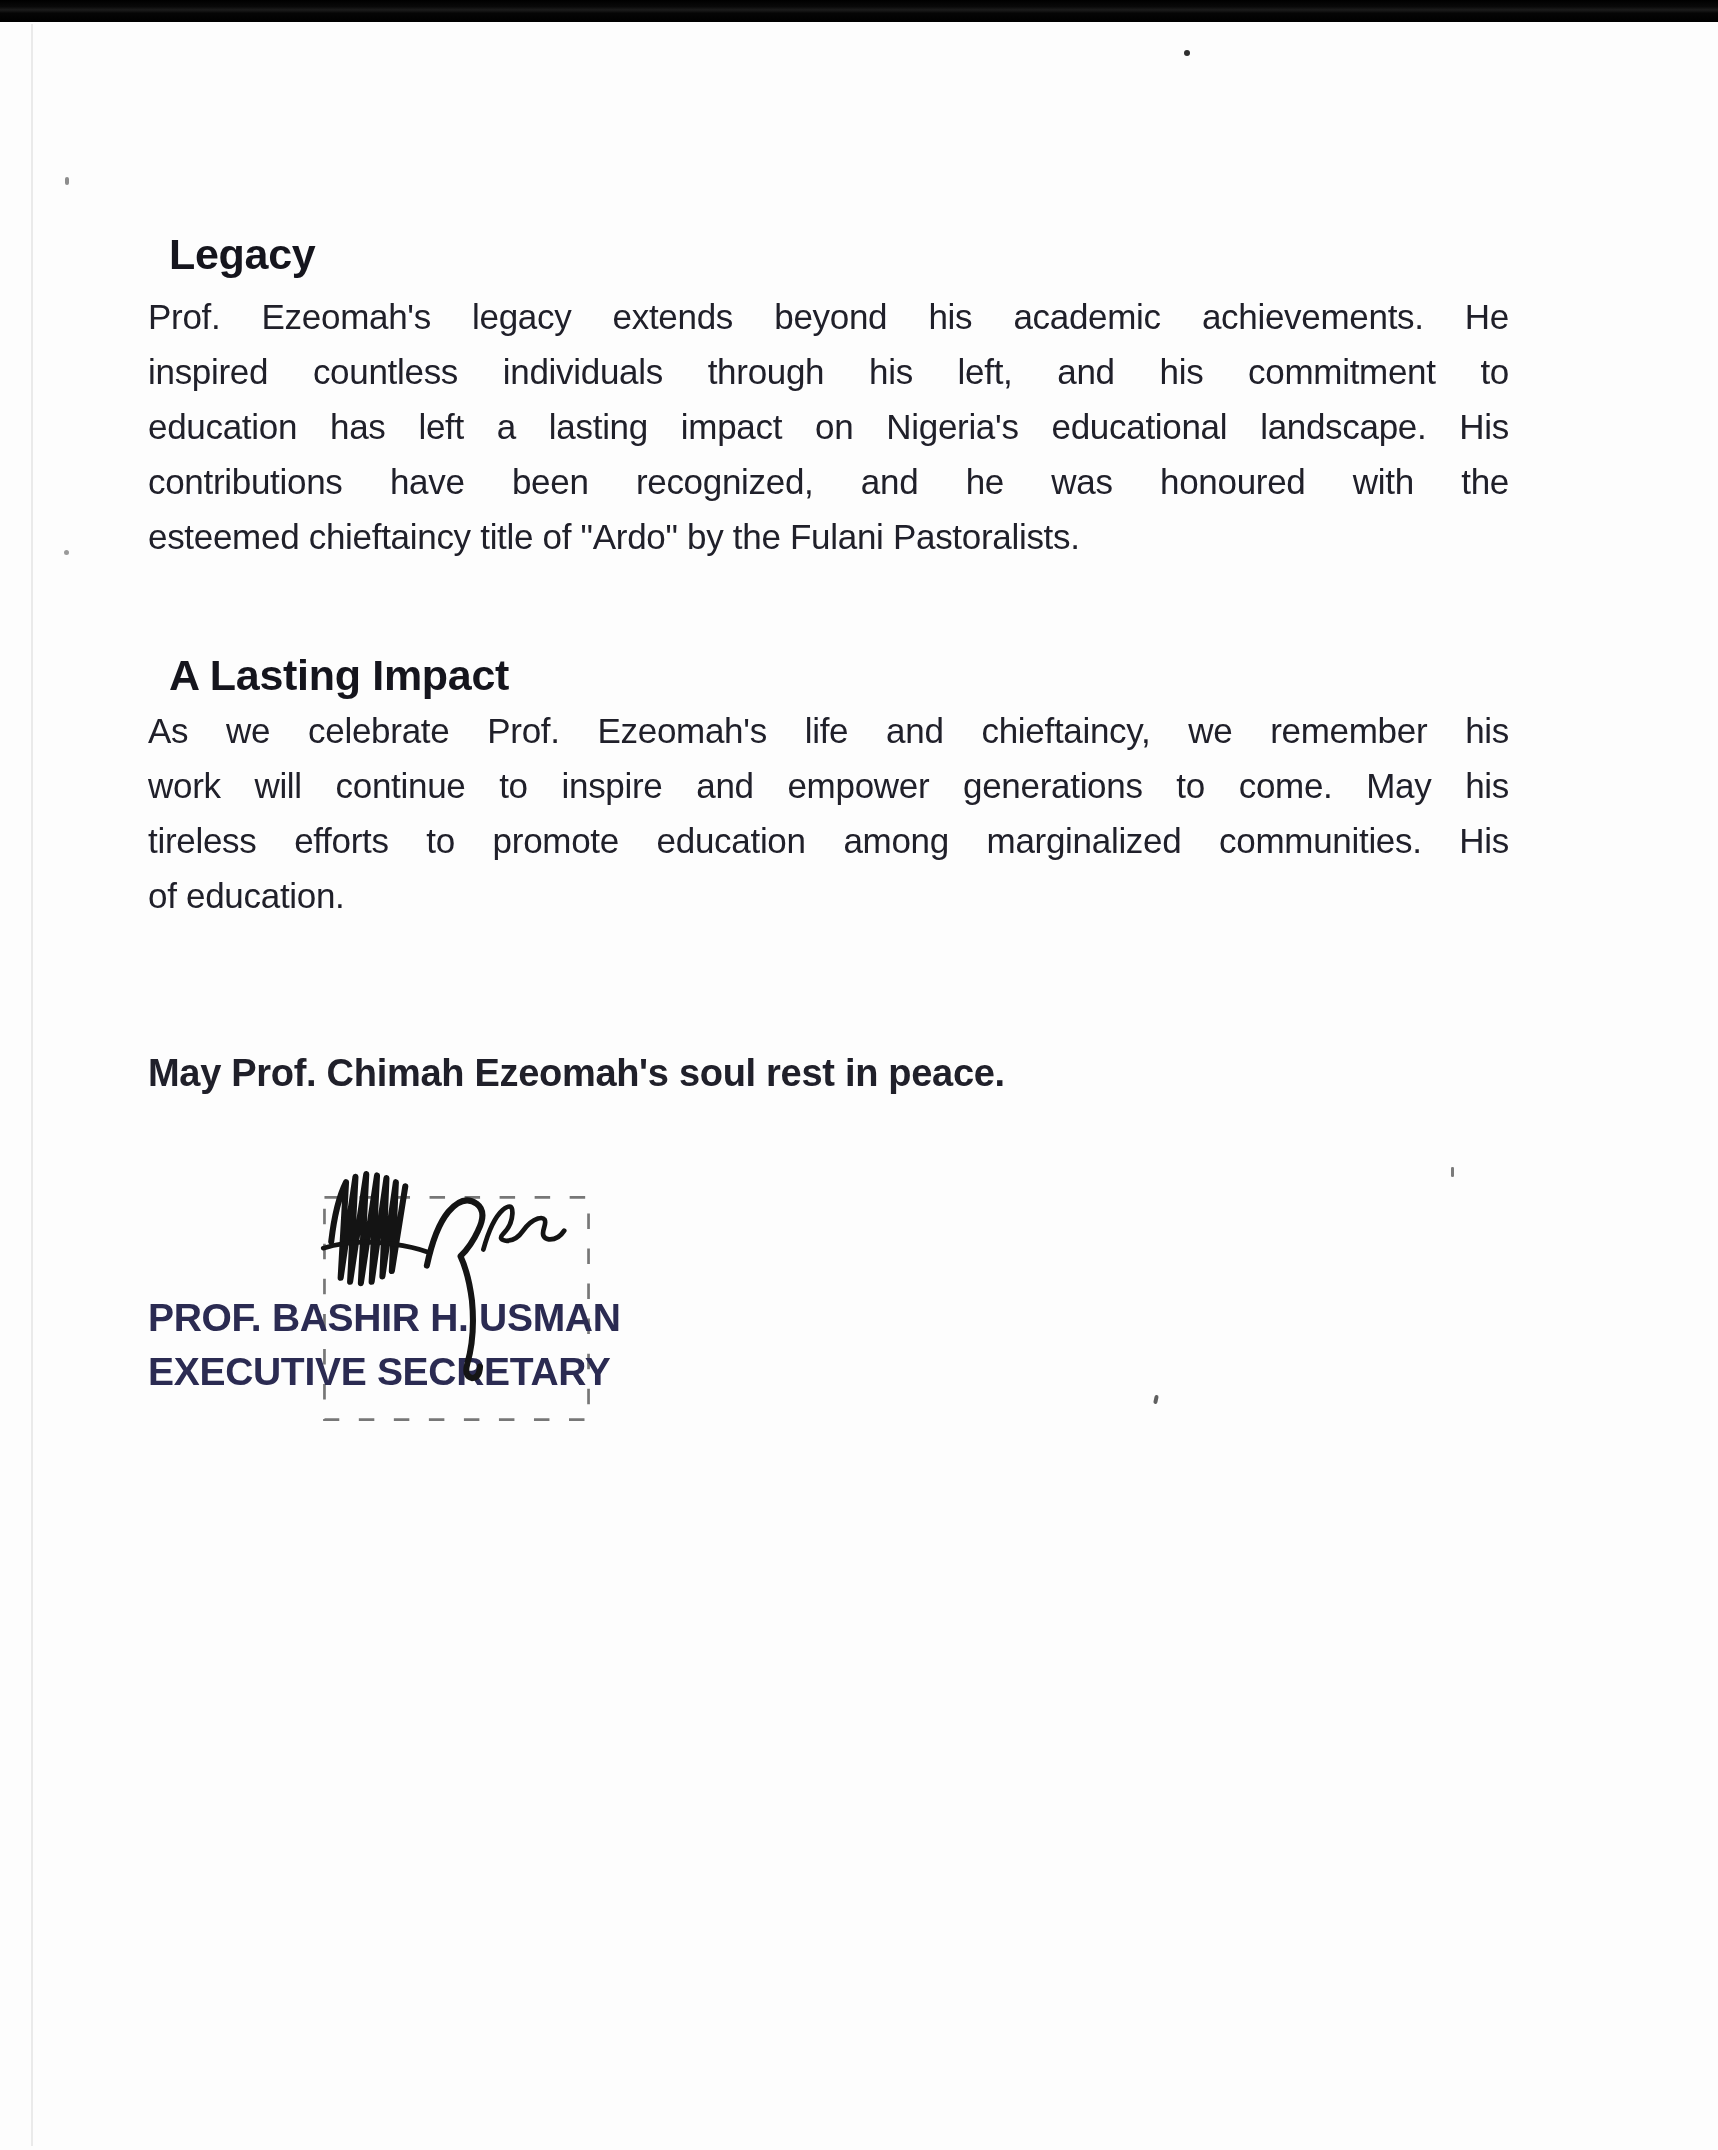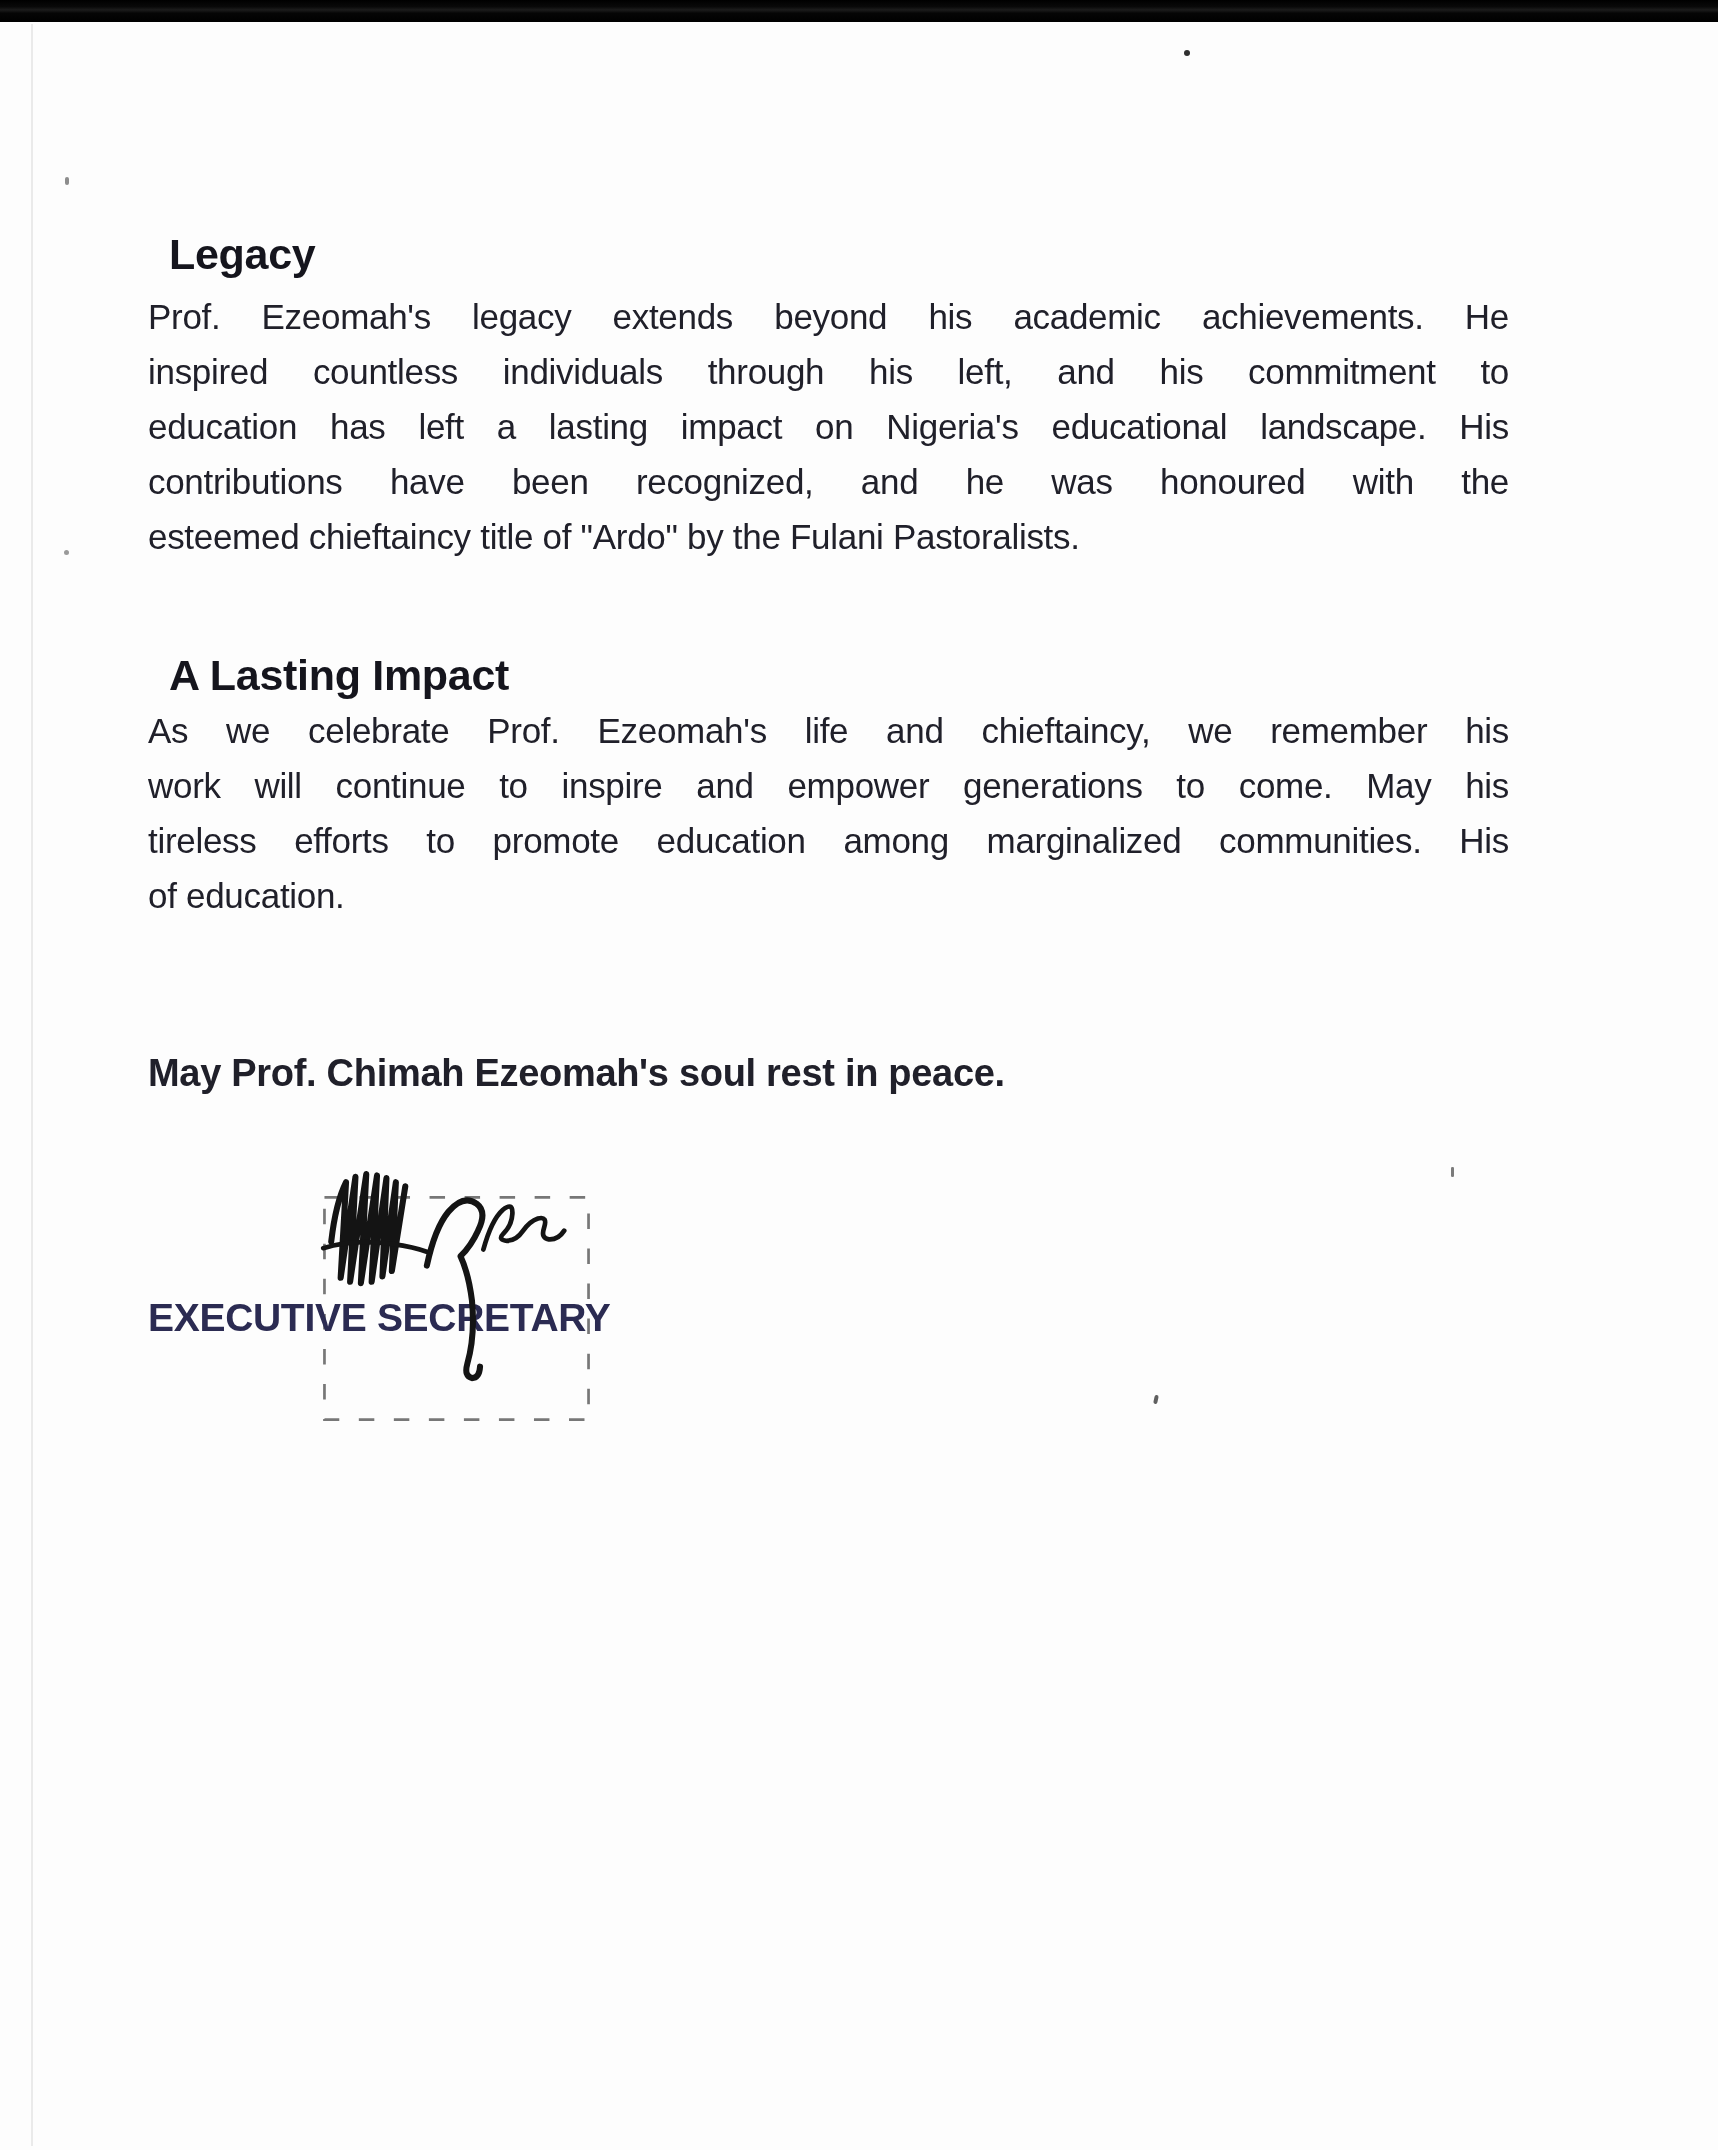--- a/index.html
+++ b/index.html
@@ -101,20 +101,21 @@
       <div class="jline last">of education.</div>
     </div>
 
   <div class="closing" style="top:1046px">May Prof. Chimah Ezeomah's soul rest in peace.</div>
 
   <svg class="dashbox" width="267" height="225" viewBox="0 0 396 334">
     <rect x="2" y="2" width="392" height="330"></rect>
   </svg>
 
   <div class="signatory">
+    <div>PROF. BASHIR H. USMAN</div>
     <div>EXECUTIVE SECRETARY</div>
   </div>
 
   <svg class="sig" width="303" height="256" viewBox="0 0 450 380">
     <path d="M 36 152 C 40 118 48 84 58 64 L 50 206 L 72 56 L 64 212 L 88 52 L 80 214 L 104 54 L 96 212 L 118 58 L 112 204 L 132 64 L 126 196 L 146 70"></path>
     <path class="thin" d="M 24 162 Q 70 148 128 156 Q 158 160 180 168"></path>
     <path d="M 178 188 Q 190 132 210 108 Q 232 82 252 96 Q 268 108 254 136 Q 244 158 228 174 Q 240 200 245 240 Q 250 292 238 334 Q 233 352 245 355 Q 256 355 257 338"></path>
     <path class="thin" d="M 262 164 Q 274 120 291 105 Q 306 93 305 111 Q 304 128 292 140 Q 283 149 295 151 Q 310 152 321 136 Q 331 122 343 118 Q 358 114 352 132 Q 347 147 359 149 Q 373 150 382 136"></path>
   </svg>
 

